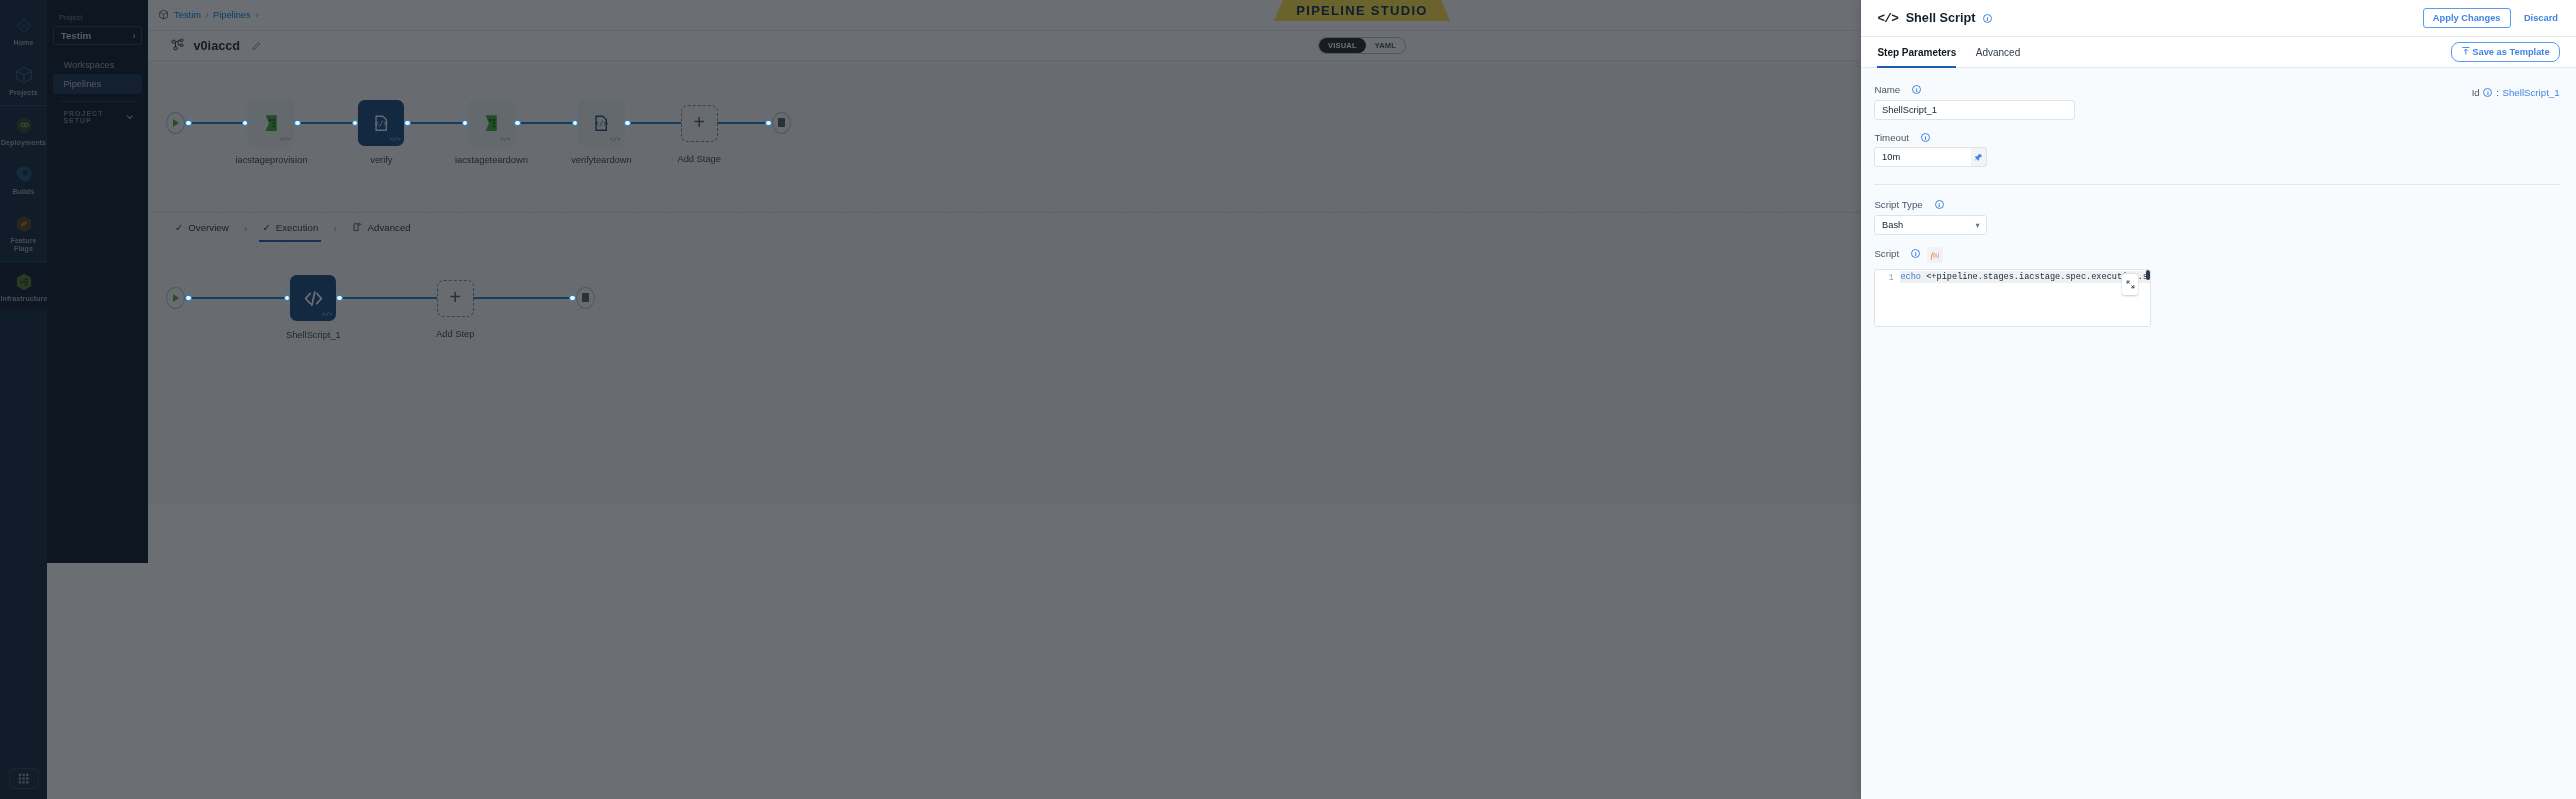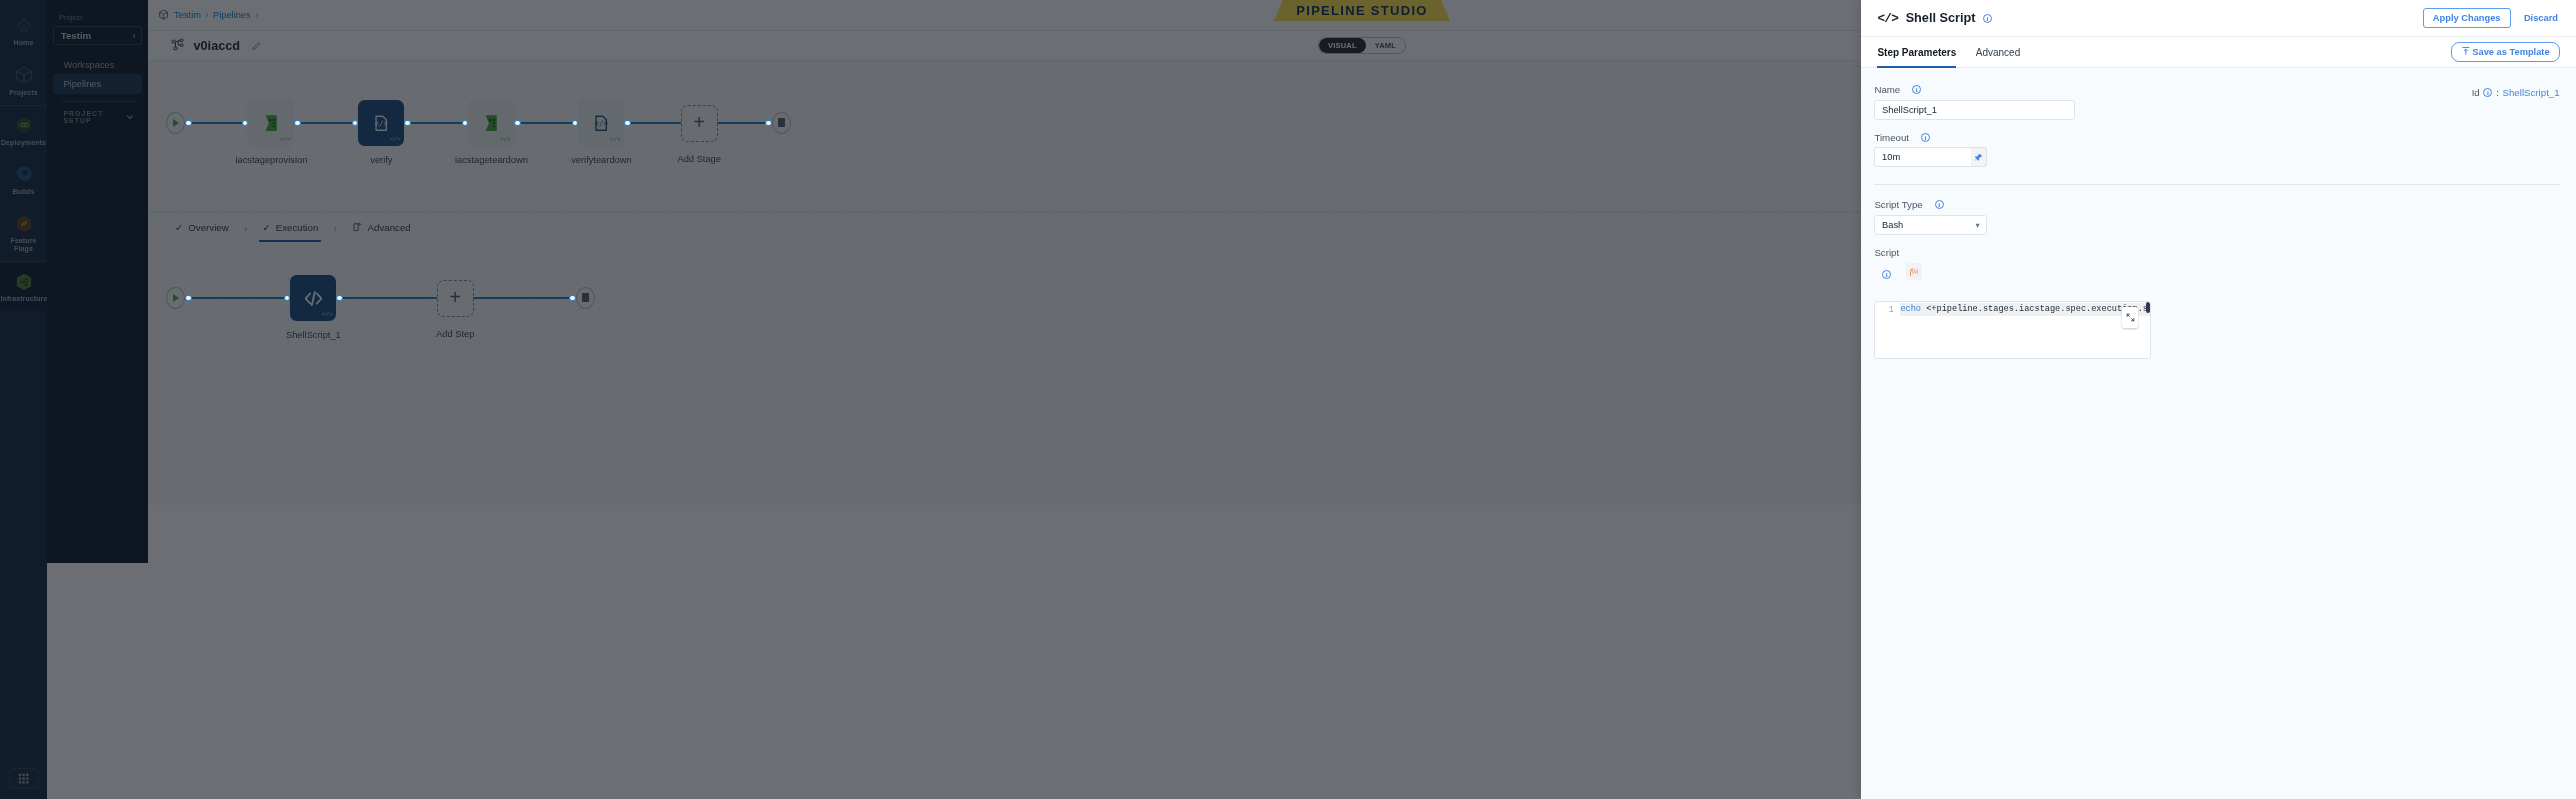--- a/index.html
+++ b/index.html
@@ -694,21 +694,21 @@
         <span>Script Type</span>
         <span class="info-i">i</span>
       </div>
       <div class="select-box">
         <span>Bash</span>
         <span class="caret">▾</span>
       </div>
 
       
       <div class="script-head" style="margin-top:12px;">
-        <div class="field-label" style="margin-bottom:17px;flex-direction:column;">
+        <div class="field-label" style="margin-bottom:4px;">
           <span>Script</span>
           <span class="info-i">i</span>
         </div>
         <div class="fx-btn">f<sub>(x)</sub></div>
       </div>
 
       <div class="editor">
         <div class="ed-row">
           <span class="ed-gutter">1</span>
           <span class="ed-line"><span class="kw">echo</span><span> &lt;+pipeline.stages.iacstage.spec.execution.step   ppl</span></span>

